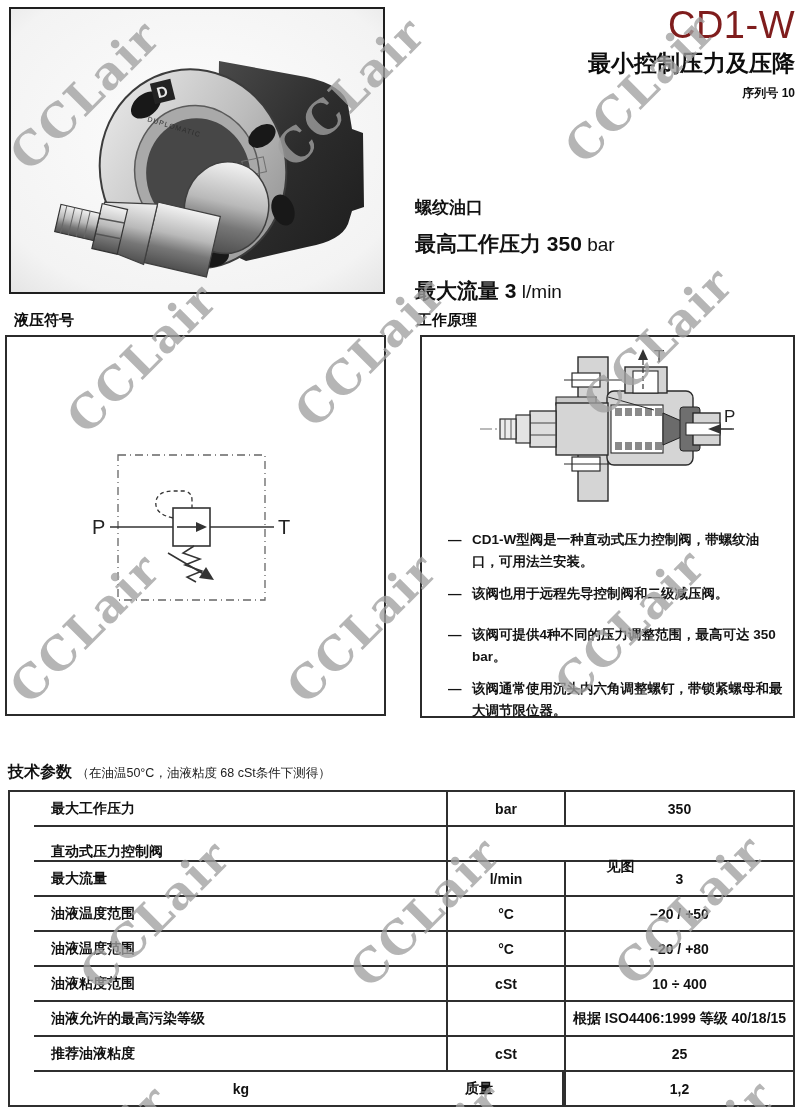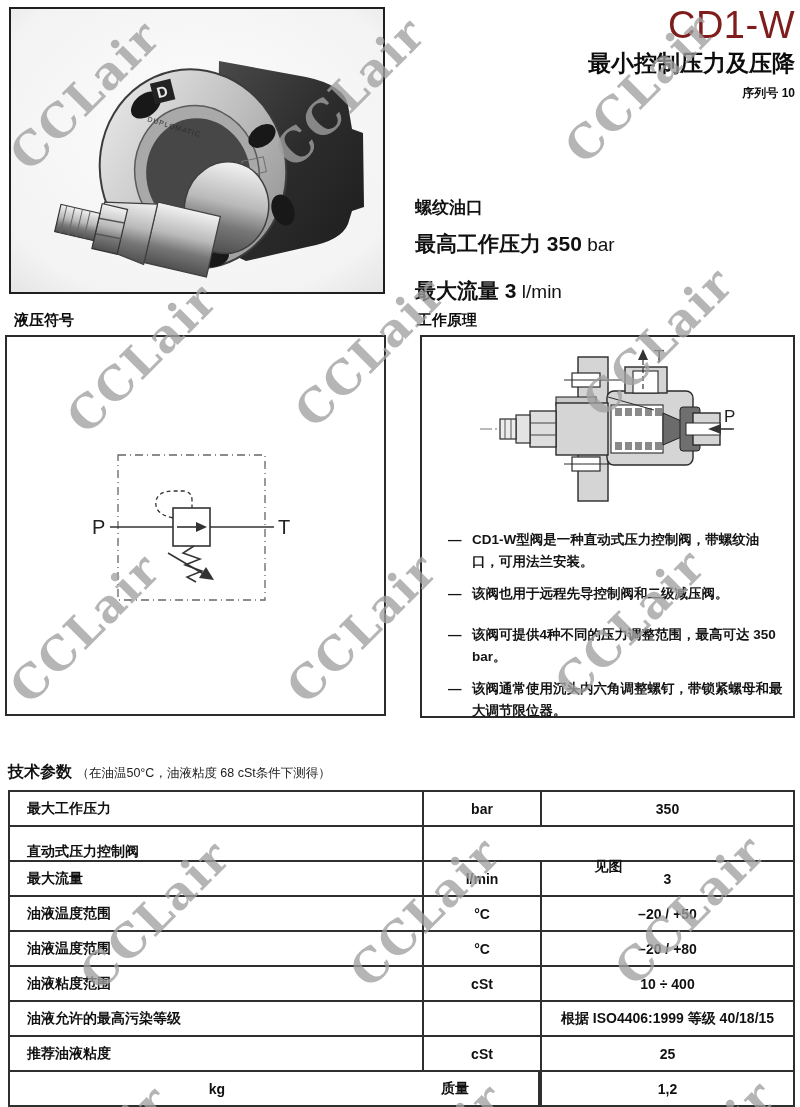--- a/index.html
+++ b/index.html
@@ -40,21 +40,21 @@
   .bullet:first-child{margin-top:0;}
   .bullet.gap-lg{margin-top:19px;}
   .bullet .dash{flex:0 0 24px;}
   .bullet .btxt{flex:1;}
   
   .tech-header{position:absolute;left:8px;top:762px;white-space:nowrap;}
   .tech-title{font-size:16px;font-weight:bold;}
   .tech-note{font-size:12.5px;font-weight:normal;color:#222;}
   .ptable{
     position:absolute;left:8px;top:790px;width:787px;box-sizing:border-box;
-    border:2px solid #2f2f2f;background:#fff;
+    border:2px solid #2f2f2f;background:#fff;padding-left:24px;
   }
   .trow{display:grid;grid-template-columns:414px 116px 1fr;height:33px;}
   .trow + .trow{border-top:2px solid #2f2f2f;}
   .tcell{display:flex;align-items:center;font-size:14px;font-weight:bold;box-sizing:border-box;}
   .tcell.lbl{padding-left:17px;border-right:2px solid #2f2f2f;justify-content:flex-start;}
   .tcell.unit{justify-content:center;}
   .tcell.val{border-left:2px solid #2f2f2f;justify-content:center;}
   .tcell.mergedcell{grid-column:2 / 4;justify-content:center;margin-top:31px;}
   
   .wm{

